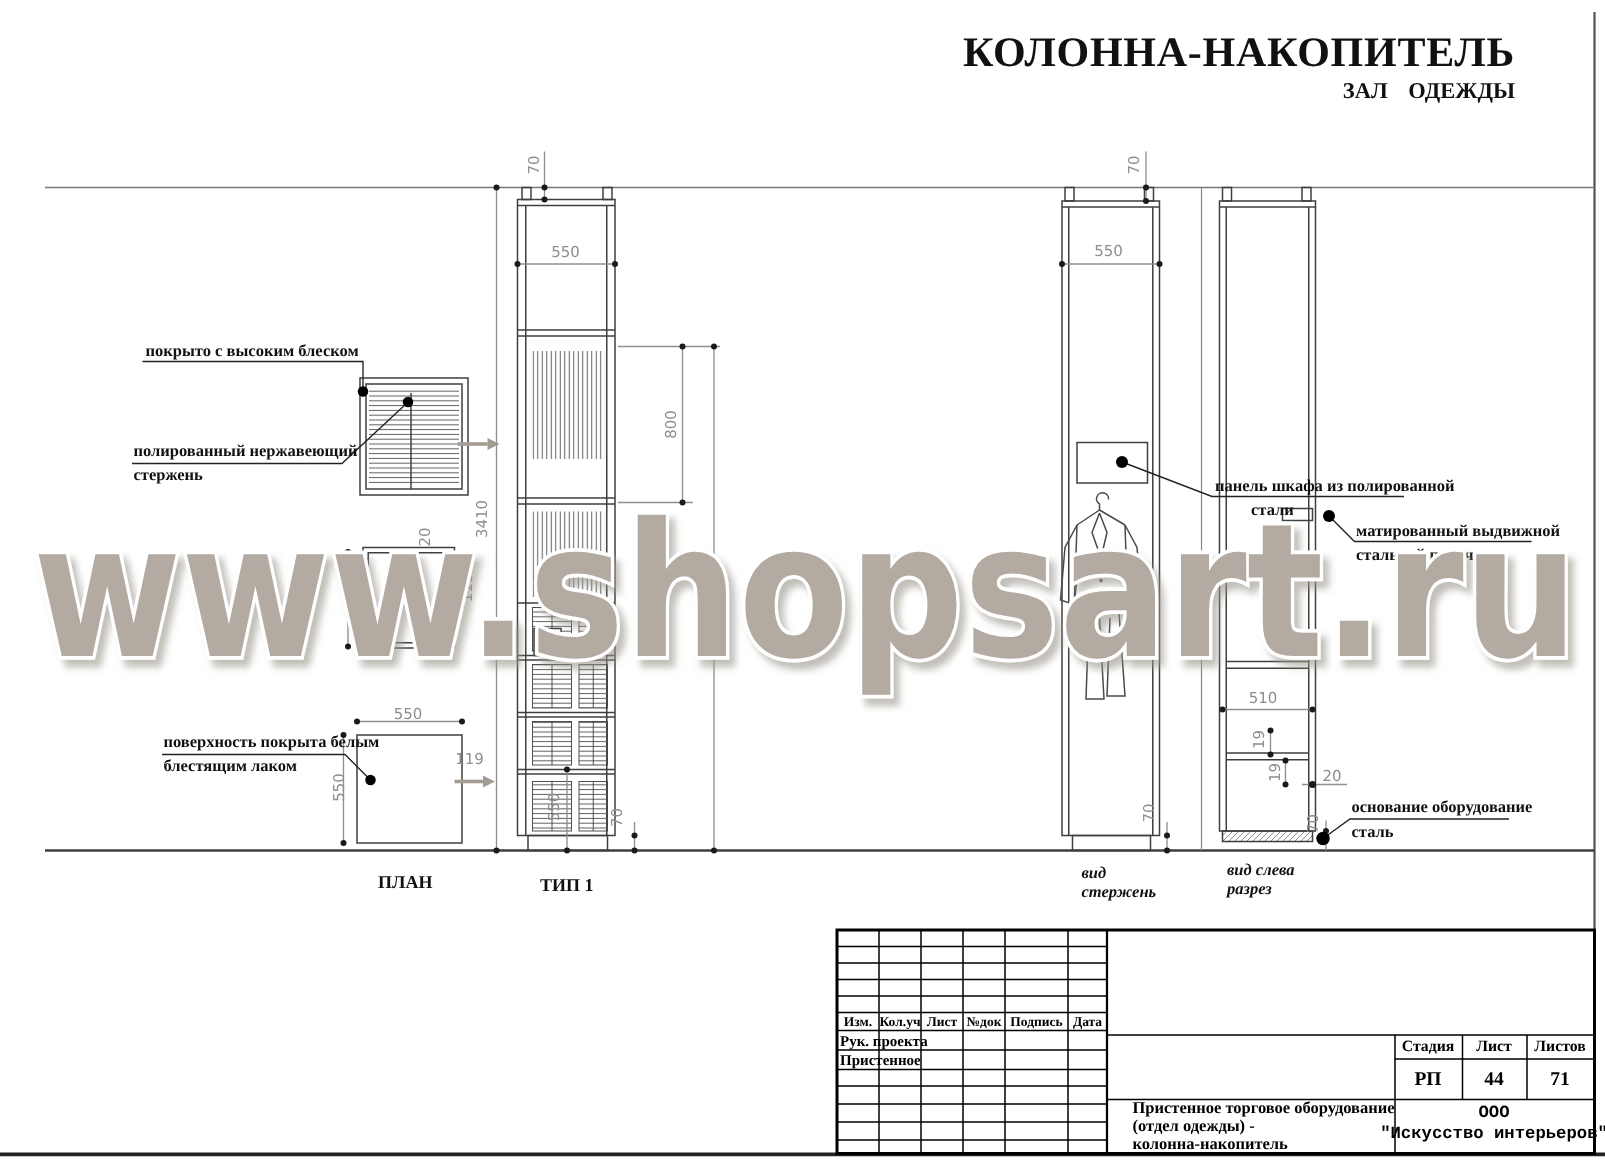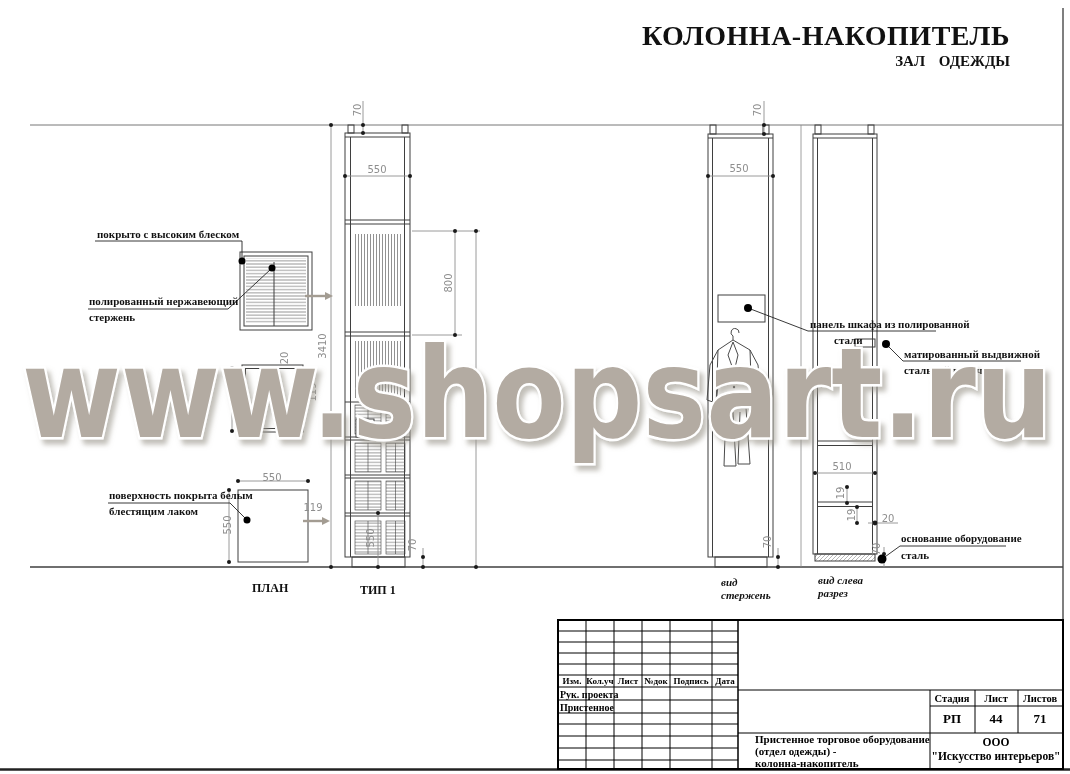--- a/index.html
+++ b/index.html
@@ -12,21 +12,21 @@
              word-spacing:10px;color:#111;white-space:nowrap;}
   .dim{position:absolute;font:10px "DejaVu Sans",sans-serif;color:#8e8e8e;
        white-space:nowrap;transform:translate(-50%,-50%);}
   .dim.rot{transform:translate(-50%,-50%) rotate(-90deg);}
   .note{position:absolute;font:bold 11px "Liberation Serif",serif;color:#111;white-space:nowrap;}
   .vlabel{position:absolute;font:bold 12px "Liberation Serif",serif;color:#111;white-space:nowrap;}
   .vlabel.sm{font-size:11px;font-style:italic;}
   .tb{position:absolute;font-family:"Liberation Serif",serif;font-weight:bold;color:#000;white-space:nowrap;}
   .tb.c{transform:translate(-50%,-50%);}
   .fs9{font-size:9px;}.fs95{font-size:10px;}.fs105{font-size:10.5px;}.fs11{font-size:11px;}
-  .fs115{font-size:11.5px;}.fs13{font-size:13px;}
+  .fs115{font-size:11.5px;font-family:Liberation Mono, monospace;}.fs13{font-size:13px;}
   .wm-svg{position:absolute;left:0;top:0;z-index:5;pointer-events:none;}
 </style>
 </head>
 <body>
 
 <div id="page">
 
   <svg class="layer" width="1070" height="774">
     <defs>
       <pattern id="hatchV" width="3" height="8" patternUnits="userSpaceOnUse">

